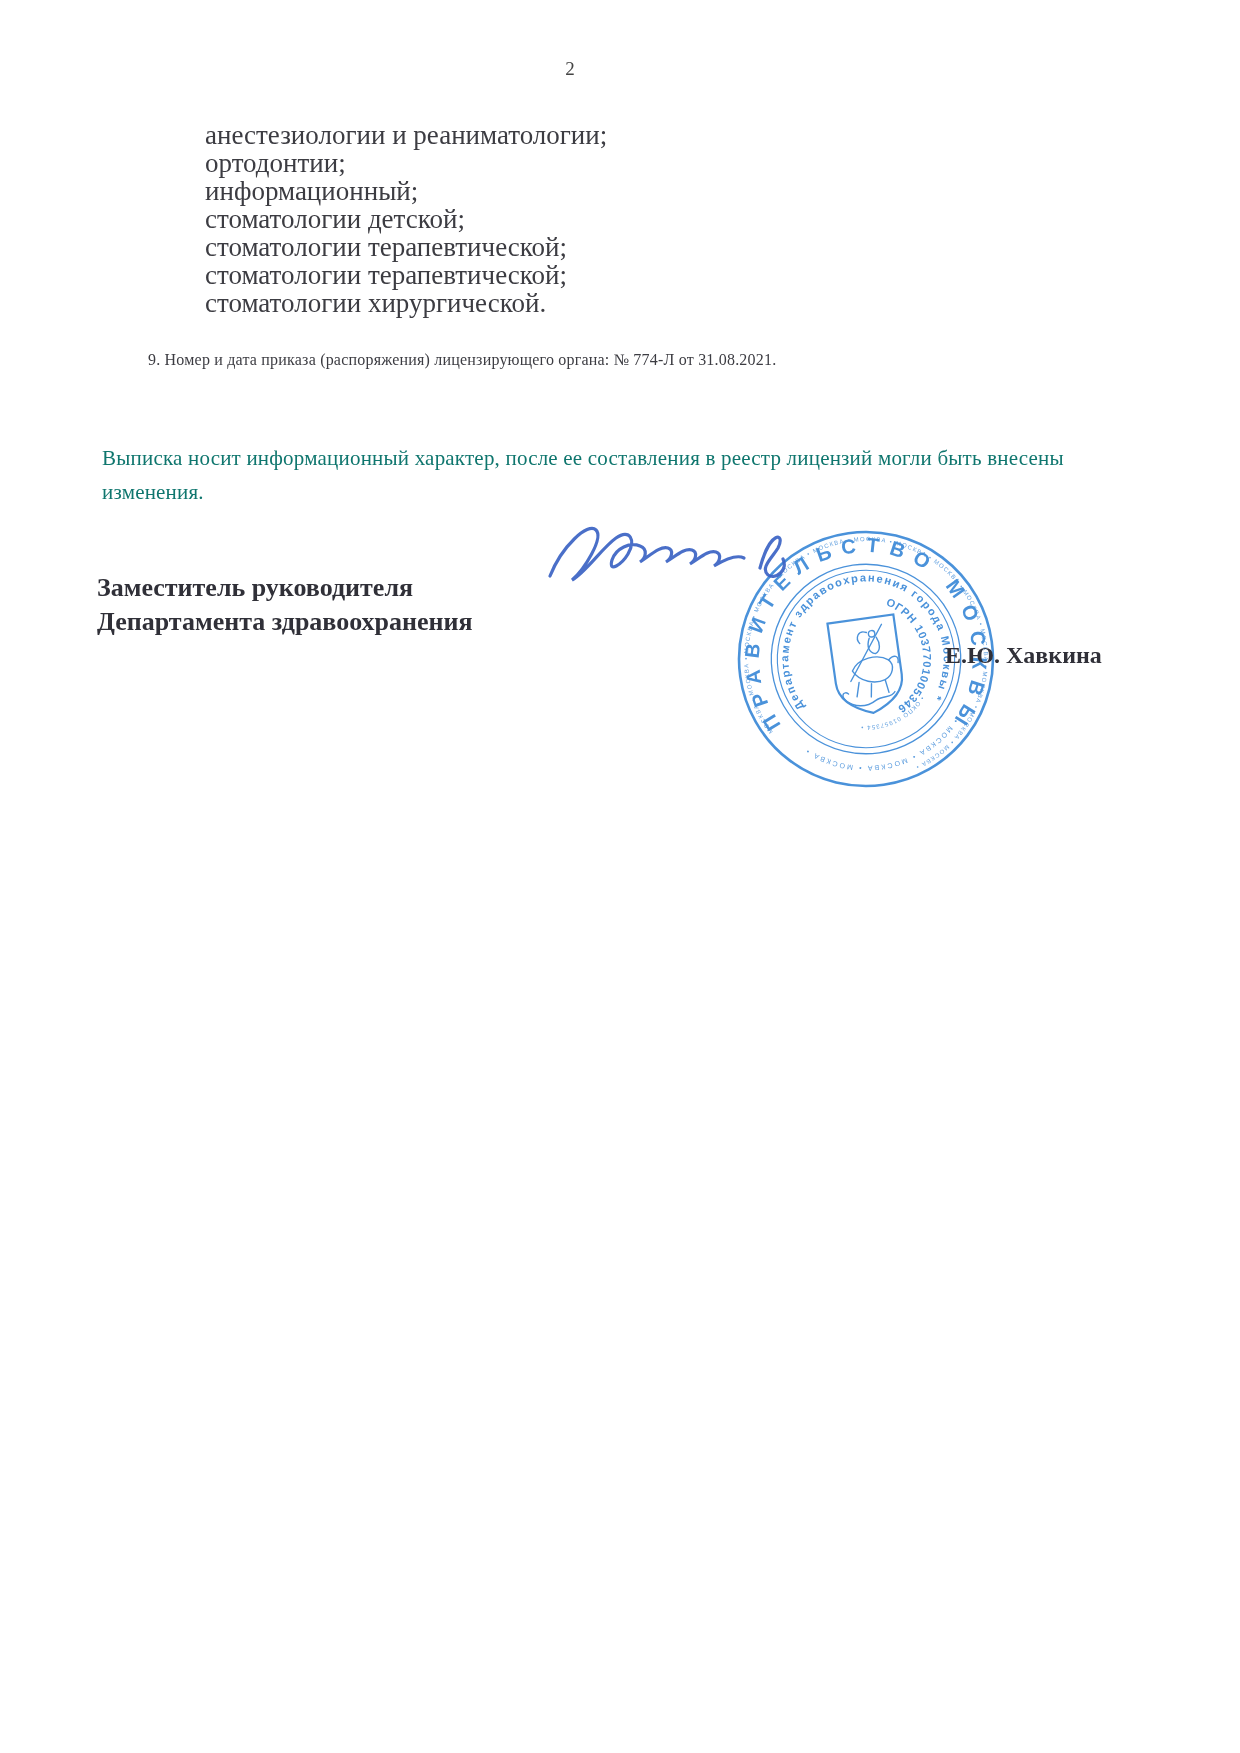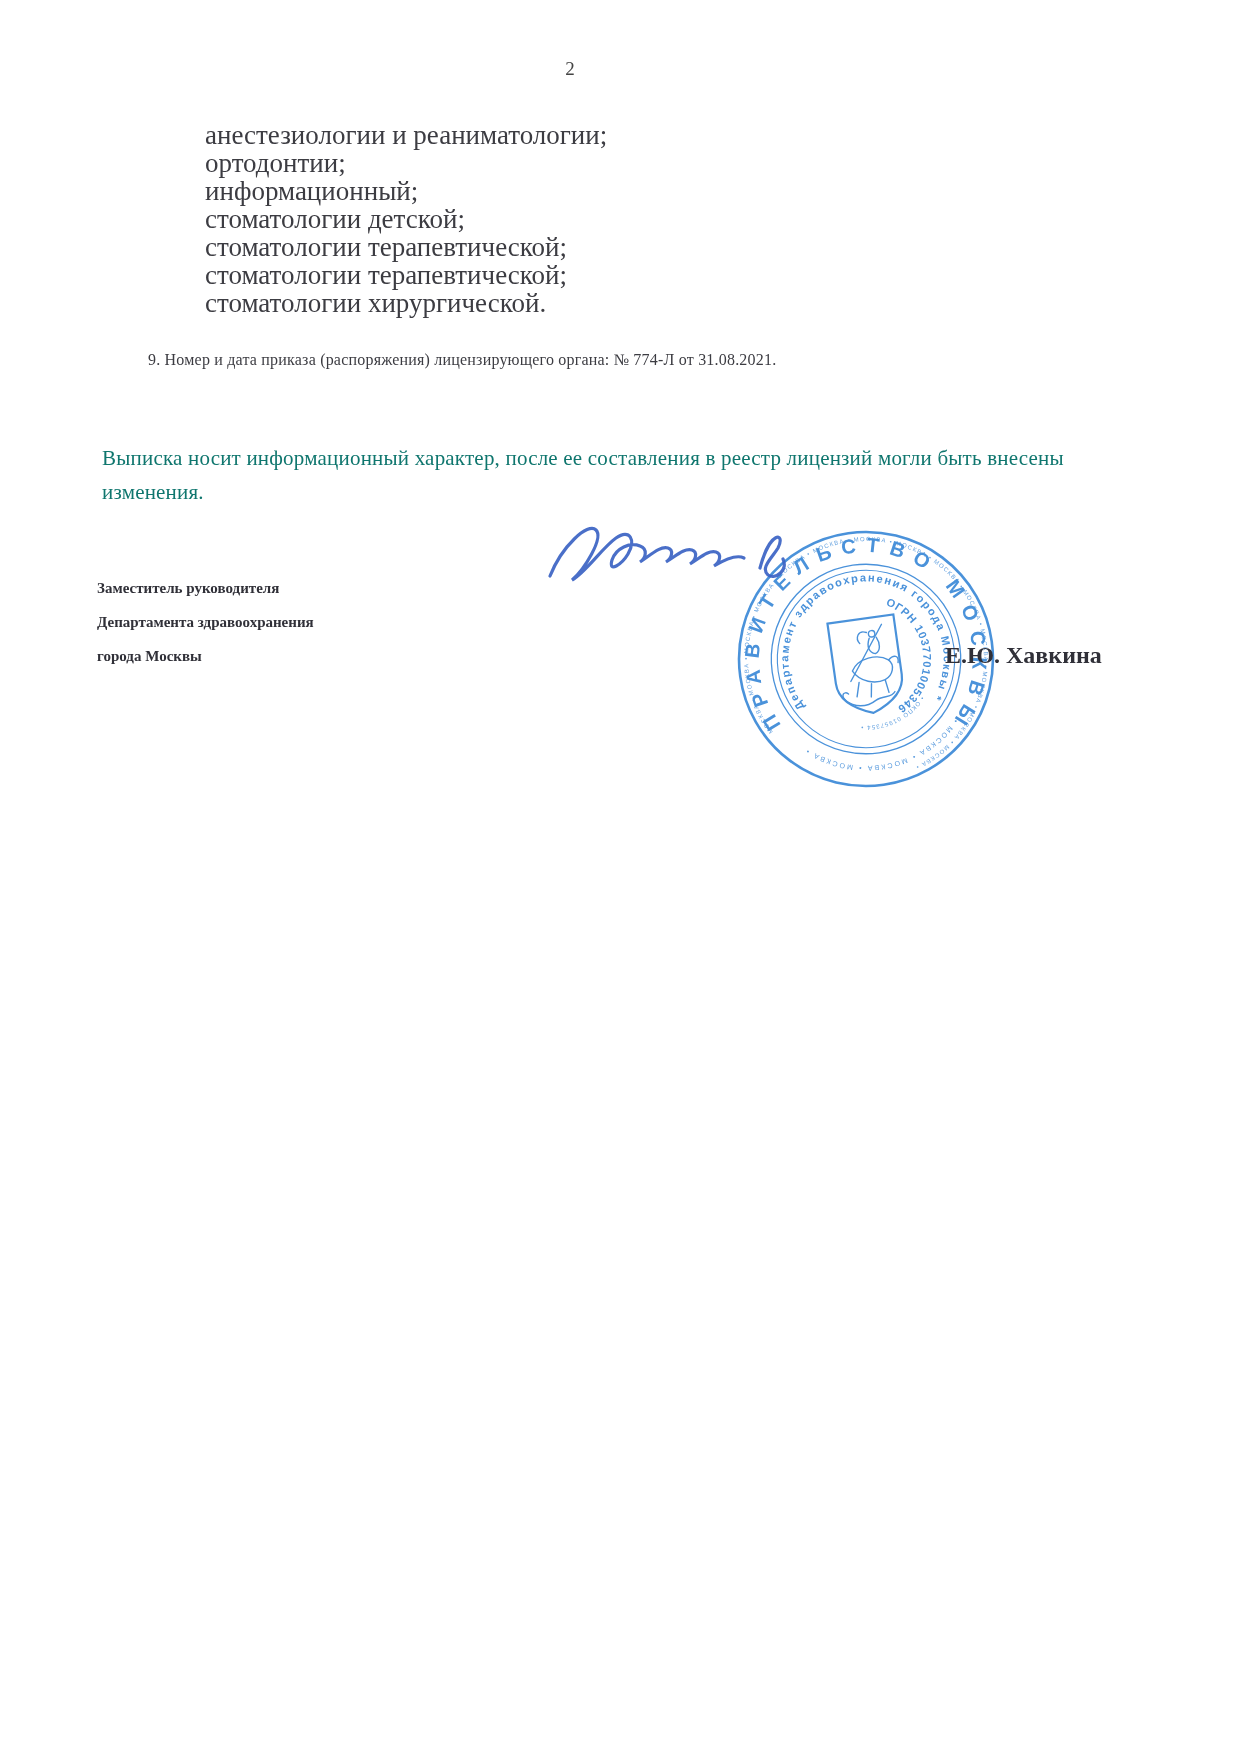--- a/index.html
+++ b/index.html
@@ -24,21 +24,21 @@
   .order-line{
     position:absolute;top:346px;left:148px;width:1030px;
     font-size:16px;line-height:28px;color:#3c3c42;letter-spacing:0.2px;
   }
   .note{
     position:absolute;top:441px;left:102px;width:1045px;
     font-size:21px;line-height:34px;color:#0f766e;letter-spacing:0.2px;
   }
   .signer-title{
     position:absolute;top:571px;left:97px;
-    font-size:15px;line-height:34px;font-weight:bold;color:#303038;
+    font-size:26px;line-height:34px;font-weight:bold;color:#303038;
     z-index:4;
   }
   .signer-name{
     position:absolute;top:642px;left:945px;
     font-size:24px;font-weight:bold;color:#303038;
     z-index:4;white-space:nowrap;
   }
   .stamp-wrap{
     position:absolute;top:528px;left:735px;width:262px;height:262px;
     z-index:2;opacity:0.93;
@@ -66,21 +66,20 @@
     <li>стоматологии хирургической.</li>
   </ul>
 
   <div class="order-line">9. Номер и дата приказа (распоряжения) лицензирующего органа: № 774-Л от 31.08.2021.</div>
 
   <div class="note">Выписка носит информационный характер, после ее составления в реестр лицензий могли быть внесены изменения.</div>
 
   <div class="signer-title">
     <div>Заместитель руководителя</div>
     <div>Департамента здравоохранения</div>
-    <div>города Москвы</div>
   </div>
 
   <div class="signer-name">Е.Ю. Хавкина</div>
 
   <div class="stamp-wrap">
     <svg width="262" height="262" viewBox="0 0 260 260">
       <g transform="rotate(-8 130 130)" stroke="#3d8ad8" fill="none">
         <circle cx="130" cy="130" r="126" stroke-width="2.6"></circle>
         <circle cx="130" cy="130" r="94" stroke-width="1.3"></circle>
         <circle cx="130" cy="130" r="88" stroke-width="1.1"></circle>

